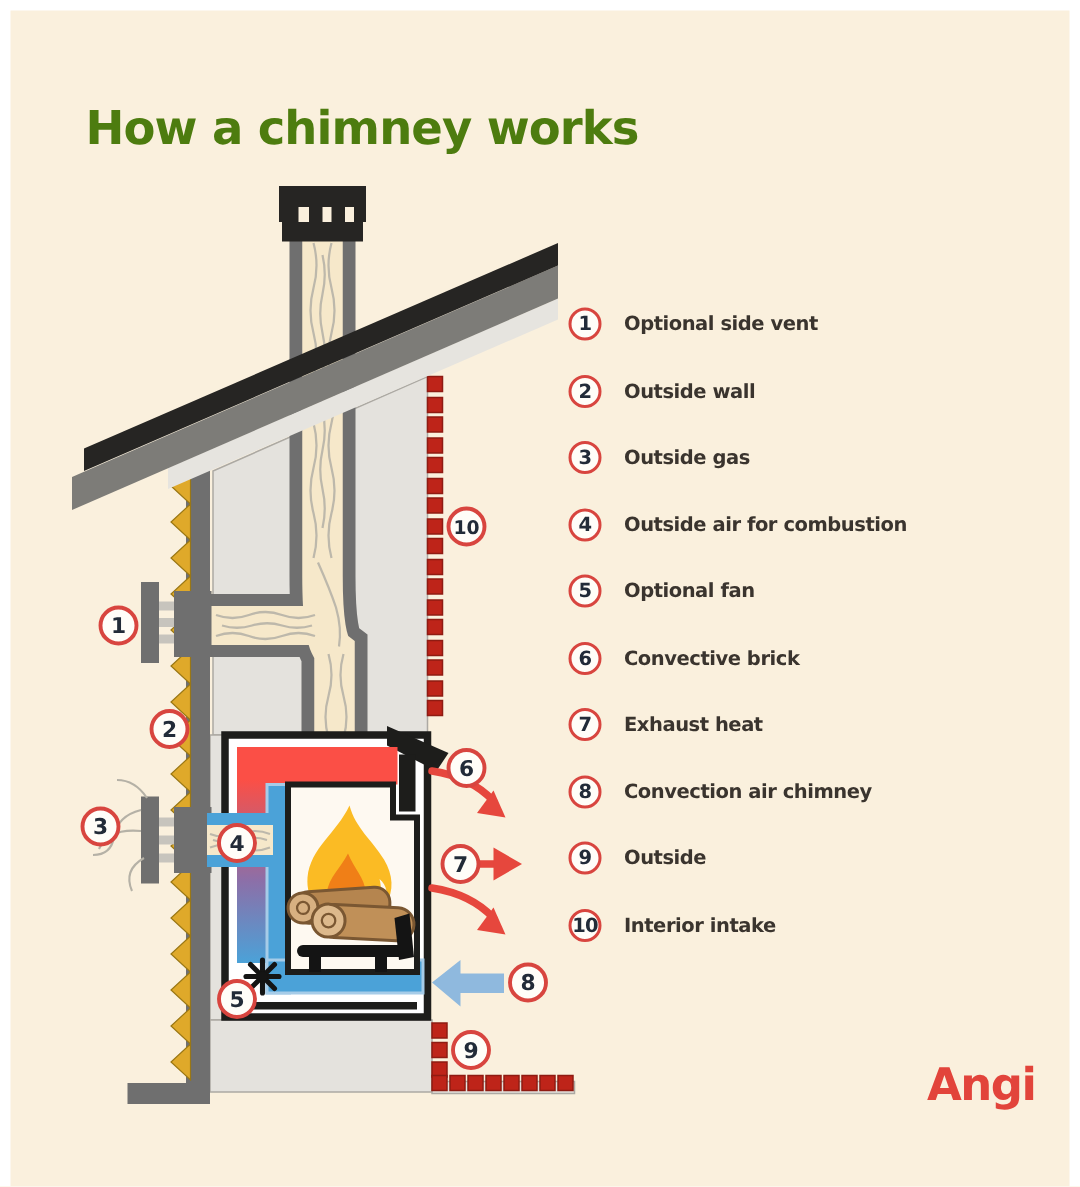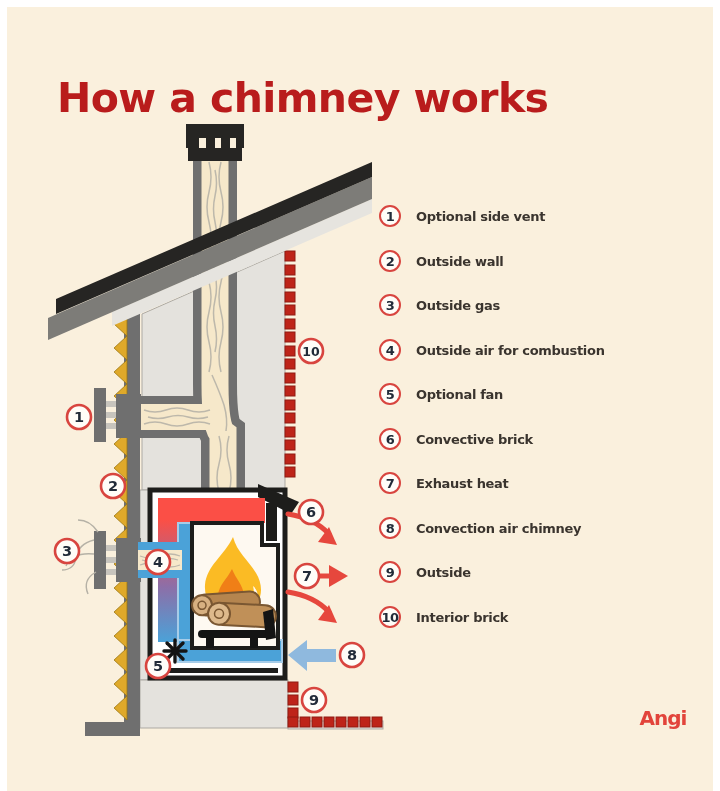--- a/index.html
+++ b/index.html
@@ -2,38 +2,38 @@
 <html><head>
 <meta charset="utf-8">
 <style>
   html,body{margin:0;padding:0;}
   body{
     width:720px;height:791px;position:relative;background:#ffffff;overflow:hidden;
     font-family:"DejaVu Sans","Liberation Sans",sans-serif;
   }
   .canvas{position:absolute;left:7px;top:7px;right:7px;bottom:0;background:#FAF0DD;}
   .page-title{
-    position:absolute;left:50px;top:40px;font-size:41px;font-weight:bold;
-    letter-spacing:-0.6px;color:#b91c1c;
+    position:absolute;left:50px;top:40px;font-size:31px;font-weight:bold;
+    letter-spacing:-0.6px;color:#4d7c0f;
   }
   .diagram-svg{position:absolute;left:-7px;top:-7px;width:720px;height:791px;}
   .legend{position:absolute;left:0;top:0;width:100%;height:100%;}
   .legend-row{position:absolute;left:372px;height:23px;}
   .legend-num{
     position:absolute;left:0;top:0;width:18px;height:18px;border:2.5px solid #D8453F;
     border-radius:50%;background:#FFFDF8;display:flex;align-items:center;justify-content:center;
     font-size:13px;font-weight:bold;color:#222B38;letter-spacing:-0.5px;
   }
   .legend-label{
     position:absolute;left:37px;top:0;line-height:23px;white-space:nowrap;
     font-size:13px;font-weight:bold;letter-spacing:-0.3px;color:#3A342E;
   }
   .brand-logo{
-    position:absolute;left:611px;top:699px;width:90px;text-align:center;
-    font-size:20px;font-weight:bold;letter-spacing:-1px;color:#E2443B;
+    position:absolute;left:611px;top:699px;width:90px;
+    font-size:30px;font-weight:bold;letter-spacing:-1px;color:#E2443B;
   }
 </style>
 </head>
 <body>
 
 <div class="canvas">
 
   <h1 class="page-title">How a chimney works</h1>
 
   <svg class="diagram-svg" viewBox="0 0 720 791" xmlns="http://www.w3.org/2000/svg">
@@ -286,19 +286,19 @@
     <div class="legend-row" style="top:510px;">
       <span class="legend-num">8</span>
       <span class="legend-label">Convection air chimney</span>
     </div>
     <div class="legend-row" style="top:554px;">
       <span class="legend-num">9</span>
       <span class="legend-label">Outside</span>
     </div>
     <div class="legend-row" style="top:599px;">
       <span class="legend-num">10</span>
-      <span class="legend-label">Interior brick</span>
+      <span class="legend-label">Interior intake</span>
     </div>
   </div>
 
   <div class="brand-logo">Angi</div>
 
 </div>
 
 </body></html>

